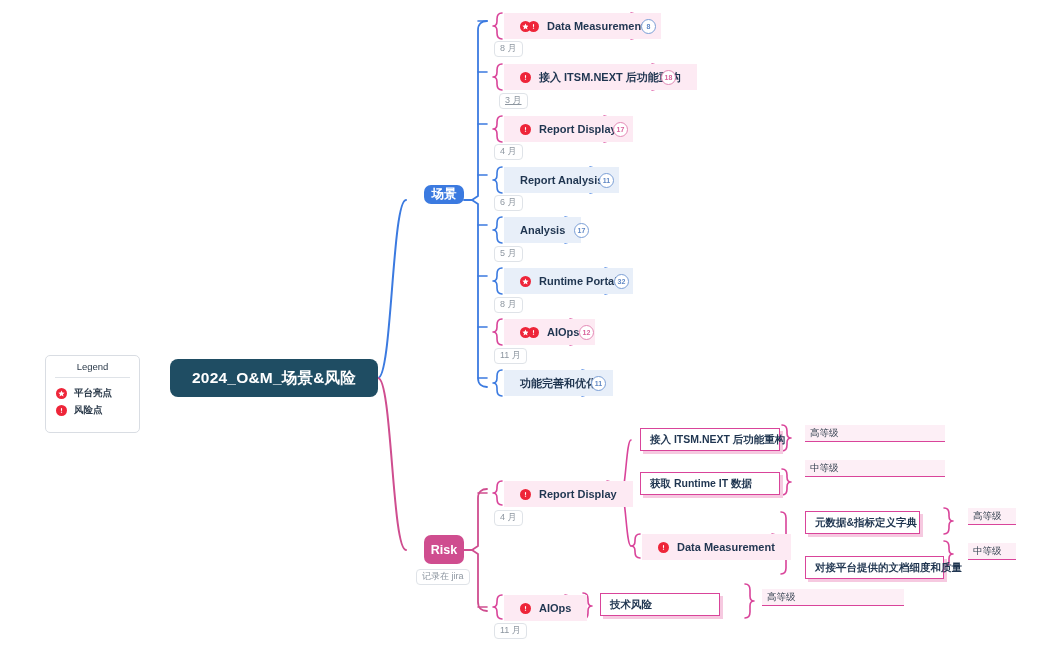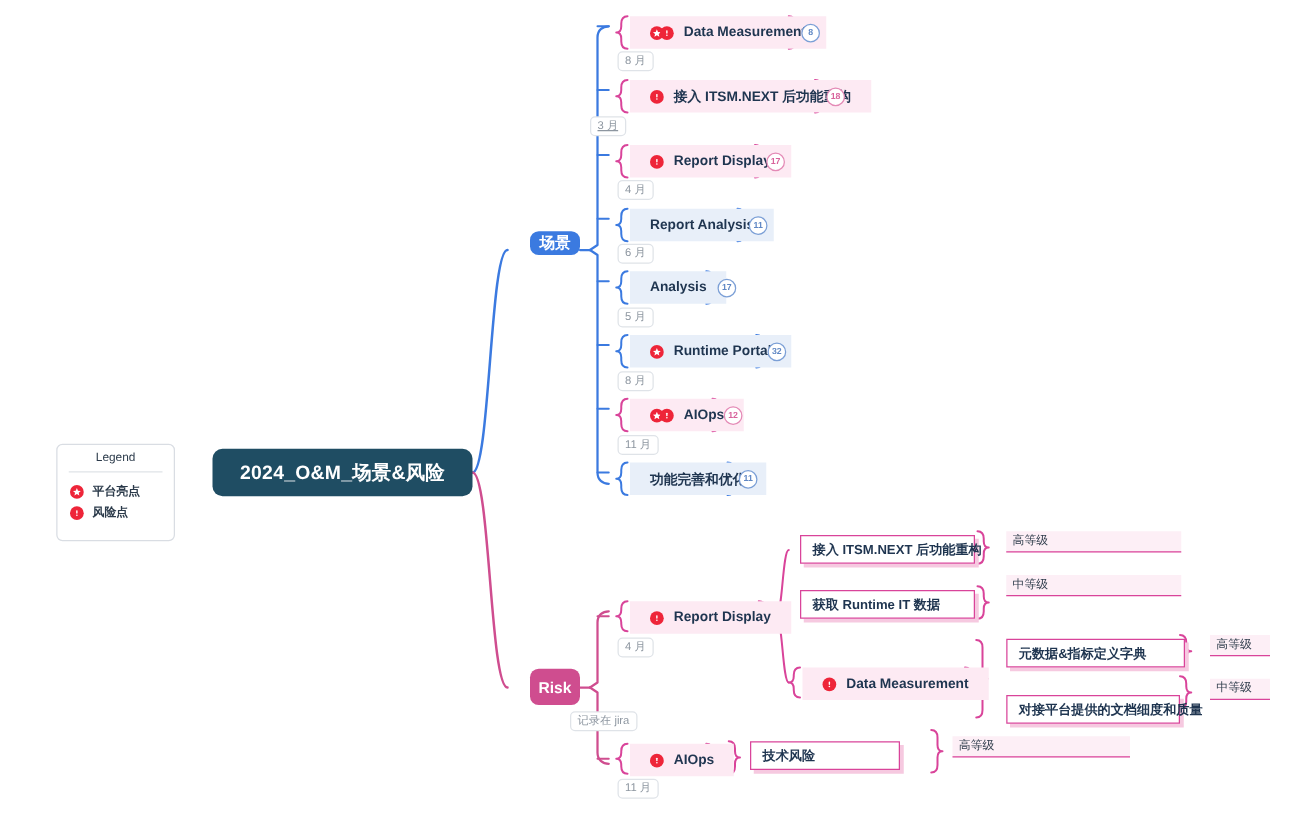--- a/index.html
+++ b/index.html
@@ -306,21 +306,21 @@
         <svg width="7" height="7" viewBox="0 0 10 10">
           <rect x="4.2" y="1.6" width="1.6" height="4" rx="0.8" fill="#fff"></rect>
           <circle cx="5" cy="7.4" r="0.95" fill="#fff"></circle>
         </svg>
       </span>
     <span class="lbl">接入 ITSM.NEXT 后功能重构</span>
   </div>
   <div class="numbadge pinkb" style="left:661px; top:70px;">
       <span>18</span>
     </div>
-  <div class="tag" style="left:472px; top:93px;text-decoration:underline;"><span>3 月</span></div>
+  <div class="tag" style="left:499px; top:93px;text-decoration:underline;"><span>3 月</span></div>
 
   <div class="node pink" style="left:504px; top:116px;">
     <span class="ico ico-excl">
         <svg width="7" height="7" viewBox="0 0 10 10">
           <rect x="4.2" y="1.6" width="1.6" height="4" rx="0.8" fill="#fff"></rect>
           <circle cx="5" cy="7.4" r="0.95" fill="#fff"></circle>
         </svg>
       </span>
     <span class="lbl">Report Display</span>
   </div>
@@ -382,21 +382,21 @@
   <div class="node blue" style="left:504px; top:370px;">
     <span class="lbl">功能完善和优化</span>
   </div>
   <div class="numbadge" style="left:591px; top:376px;">
       <span>11</span>
     </div>
 
   <div class="pill pill-risk">
     <span>Risk</span>
   </div>
-  <div class="tag" style="left:416px; top:569px;margin-left:40px;"><span>记录在 jira</span></div>
+  <div class="tag" style="left:416px; top:569px;"><span>记录在 jira</span></div>
 
   <div class="node pink" style="left:504px; top:481px;">
     <span class="ico ico-excl">
         <svg width="7" height="7" viewBox="0 0 10 10">
           <rect x="4.2" y="1.6" width="1.6" height="4" rx="0.8" fill="#fff"></rect>
           <circle cx="5" cy="7.4" r="0.95" fill="#fff"></circle>
         </svg>
       </span>
     <span class="lbl">Report Display</span>
   </div>
@@ -419,21 +419,21 @@
   <div class="node pink" style="left:642px; top:534px;">
     <span class="ico ico-excl">
         <svg width="7" height="7" viewBox="0 0 10 10">
           <rect x="4.2" y="1.6" width="1.6" height="4" rx="0.8" fill="#fff"></rect>
           <circle cx="5" cy="7.4" r="0.95" fill="#fff"></circle>
         </svg>
       </span>
     <span class="lbl">Data Measurement</span>
   </div>
 
-  <div class="rbox" style="left:805px; top:511px; width:143px;">
+  <div class="rbox" style="left:805px; top:511px; width:115px;">
     <span>元数据&amp;指标定义字典</span>
   </div>
   <div class="ulitem" style="left:968px; top:508px; width:48px;">
     <span>高等级</span>
   </div>
 
   <div class="rbox" style="left:805px; top:556px; width:139px;">
     <span>对接平台提供的文档细度和质量</span>
   </div>
   <div class="ulitem" style="left:968px; top:543px; width:48px;">

